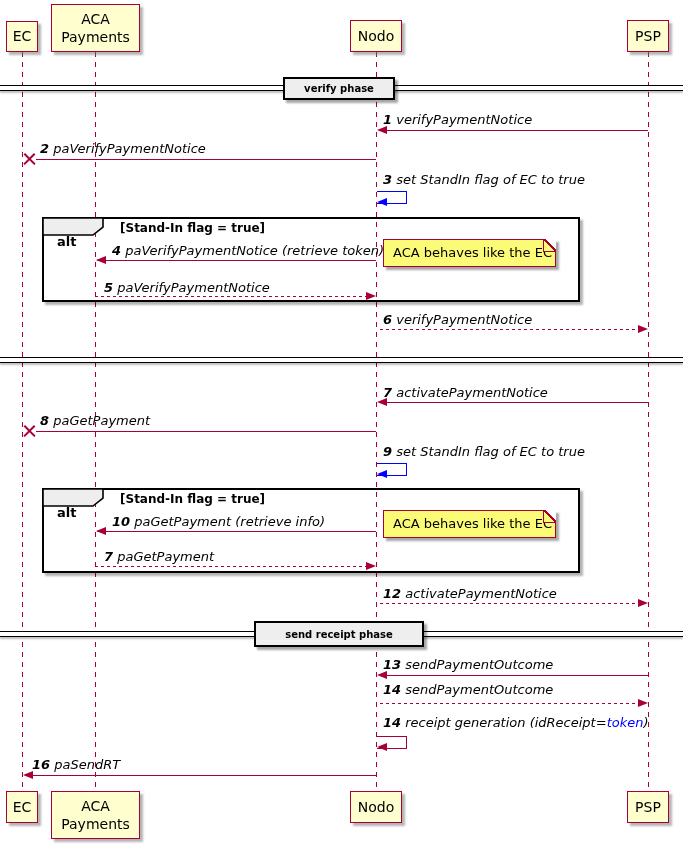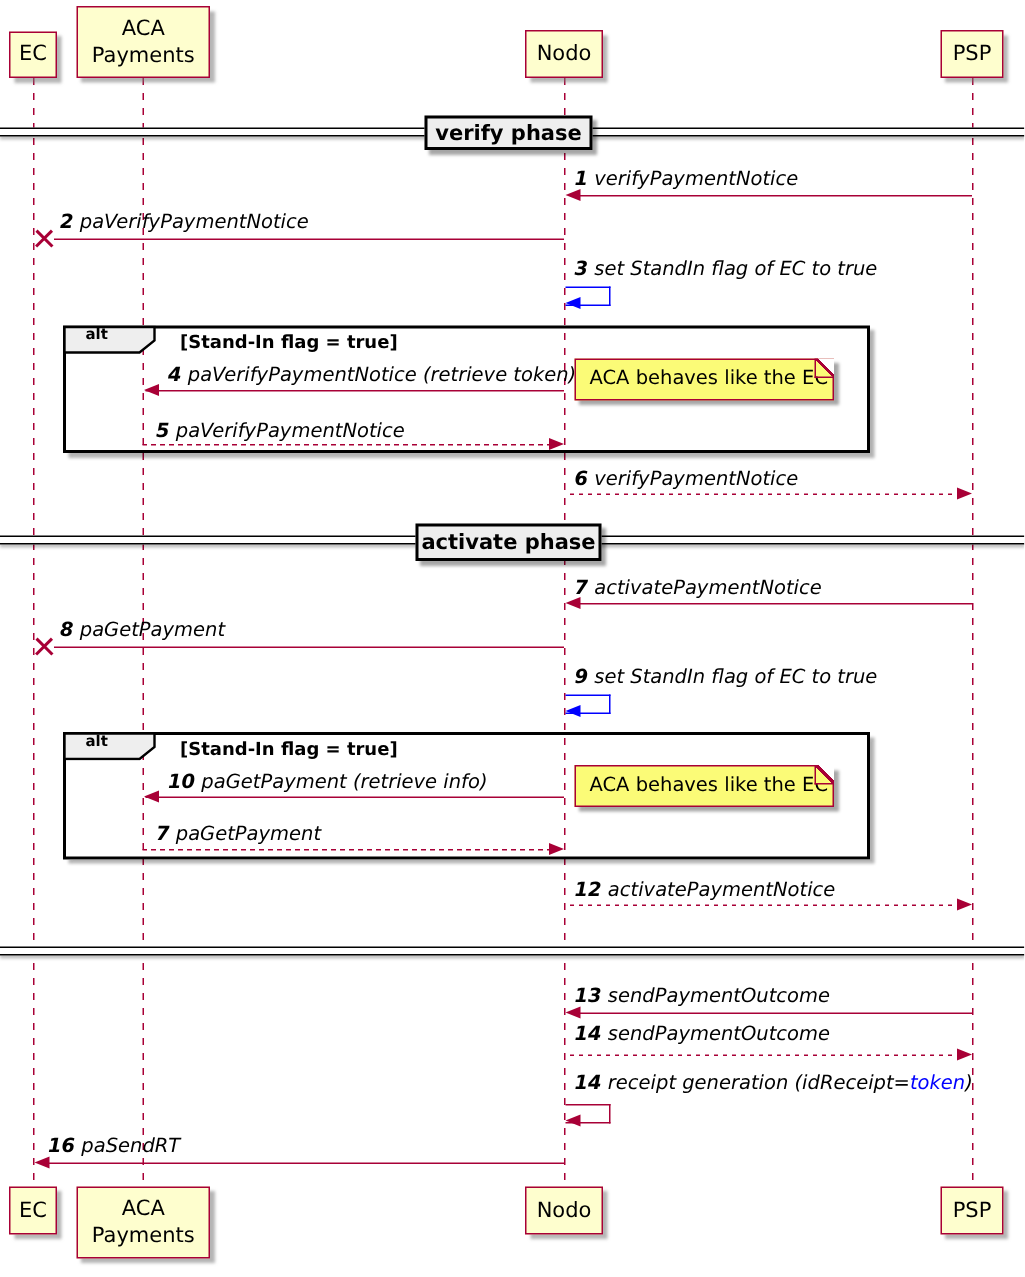--- a/index.html
+++ b/index.html
@@ -13,41 +13,41 @@
   
   .participant{position:absolute;background:#FEFECE;border:1.6px solid #A80036;
     box-shadow:3px 3px 2px rgba(120,120,120,.55);
     display:flex;flex-direction:column;align-items:center;justify-content:center;
     font-size:14px;line-height:1.3;text-align:center;z-index:6;box-sizing:border-box;}
   
   .divider-lines{position:absolute;left:0;width:683px;height:4px;background:#fff;
     border-top:1.4px solid #000;border-bottom:1.4px solid #000;
     box-shadow:0 2px 2px rgba(0,0,0,.25);z-index:3;}
   .divider-label{position:absolute;background:#EEEEEE;border:2px solid #000;
-    box-shadow:3px 3px 2px rgba(0,0,0,.35);font-weight:bold;font-size:14px;
+    box-shadow:3px 3px 2px rgba(0,0,0,.35);font-weight:bold;font-size:10px;
     display:flex;align-items:center;justify-content:center;z-index:4;box-sizing:border-box;}
   
   .msg-label{position:absolute;font-size:13px;white-space:nowrap;z-index:5;font-style:italic;}
   .msg-label b{font-weight:bold;}
   .line-solid{position:absolute;height:0;border-top:1.2px solid #A80036;z-index:2;}
   .line-dashed{position:absolute;height:1.2px;z-index:2;
     background:repeating-linear-gradient(90deg,#A80036 0 3px,transparent 3px 6px);}
   .arrow-left{position:absolute;width:0;height:0;z-index:3;
     border-top:4.5px solid transparent;border-bottom:4.5px solid transparent;border-right:10px solid #A80036;}
   .arrow-right{position:absolute;width:0;height:0;z-index:3;
     border-top:4.5px solid transparent;border-bottom:4.5px solid transparent;border-left:10px solid #A80036;}
   .arrow-left.blue{border-right-color:#0000FF;}
   .self-loop{position:absolute;width:29px;height:11px;border:1.2px solid #A80036;border-left:none;z-index:2;}
   .self-loop.blue{border-color:#0000FF;}
   .xbar{position:absolute;width:15px;height:2.4px;background:#A80036;z-index:4;}
   
   .frame{position:absolute;border:2px solid #000;z-index:3;box-sizing:border-box;
     box-shadow:3px 3px 2px rgba(0,0,0,.3);}
   .frame-op{position:absolute;left:-2px;top:-2px;width:62px;height:19px;z-index:4;}
-  .frame-op .op-text{position:absolute;left:15px;top:1px;font-weight:bold;font-size:10px;}
+  .frame-op .op-text{position:absolute;left:15px;top:17px;font-weight:bold;font-size:13px;}
   .frame-cond{position:absolute;left:76px;top:2px;font-weight:bold;font-size:12px;white-space:nowrap;z-index:4;}
   
   .note{position:absolute;background:#FBFB77;border:1px solid #A80036;
     box-shadow:3px 3px 2px rgba(0,0,0,.35);font-size:13px;padding:5px 9px;
     white-space:nowrap;z-index:7;box-sizing:border-box;}
   .note .ear{position:absolute;top:-1px;right:-1px;width:12px;height:12px;
     border-left:1px solid #A80036;border-bottom:1px solid #A80036;
     background:linear-gradient(225deg,#ffffff 0 calc(50% - 1px),#A80036 calc(50% - 1px) calc(50% + 1px),#FBFB77 calc(50% + 1px) 100%);}
   .link{color:#0000FF;cursor:pointer;}
 </style>
@@ -126,23 +126,20 @@
     <span class="arrow-right" style="left:366px;top:292px"></span>
   </div>
 
   <div>
     <div class="msg-label" style="left:383px;top:312px"><b>6</b> <span>verifyPaymentNotice</span></div>
     <div class="line-dashed" style="left:380px;top:329px;width:258px"></div>
     <span class="arrow-right" style="left:638px;top:325px"></span>
   </div>
 
   <div class="divider-lines" style="top:357px"></div>
-  <div class="divider-label" style="left:277px;top:349px;width:124px;height:25px">
-      <span>activate phase</span>
-    </div>
 
   <div>
     <div class="msg-label" style="left:383px;top:385px"><b>7</b> <span>activatePaymentNotice</span></div>
     <div class="line-solid" style="left:381px;top:402px;width:267px"></div>
     <span class="arrow-left" style="left:377px;top:398px"></span>
   </div>
 
   <div>
     <div class="msg-label" style="left:40px;top:413px"><b>8</b> <span>paGetPayment</span></div>
     <div class="line-solid" style="left:36px;top:431px;width:340px"></div>
@@ -183,20 +180,23 @@
     <span class="arrow-right" style="left:366px;top:562px"></span>
   </div>
 
   <div>
     <div class="msg-label" style="left:383px;top:586px"><b>12</b> <span>activatePaymentNotice</span></div>
     <div class="line-dashed" style="left:380px;top:603px;width:258px"></div>
     <span class="arrow-right" style="left:638px;top:599px"></span>
   </div>
 
   <div class="divider-lines" style="top:631px"></div>
+  <div class="divider-label" style="left:254px;top:621px;width:170px;height:26px">
+      <span>send receipt phase</span>
+    </div>
 
   <div>
     <div class="msg-label" style="left:383px;top:657px"><b>13</b> <span>sendPaymentOutcome</span></div>
     <div class="line-solid" style="left:381px;top:675px;width:267px"></div>
     <span class="arrow-left" style="left:377px;top:671px"></span>
   </div>
 
   <div>
     <div class="msg-label" style="left:383px;top:682px"><b>14</b> <span>sendPaymentOutcome</span></div>
     <div class="line-dashed" style="left:380px;top:703px;width:258px"></div>

